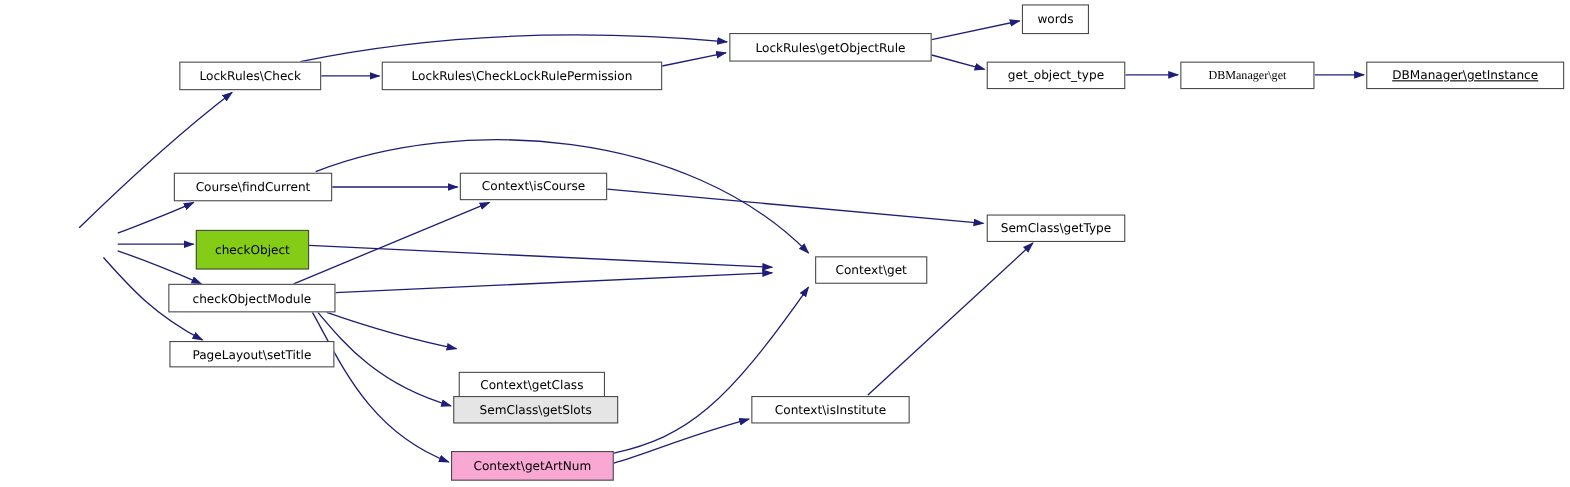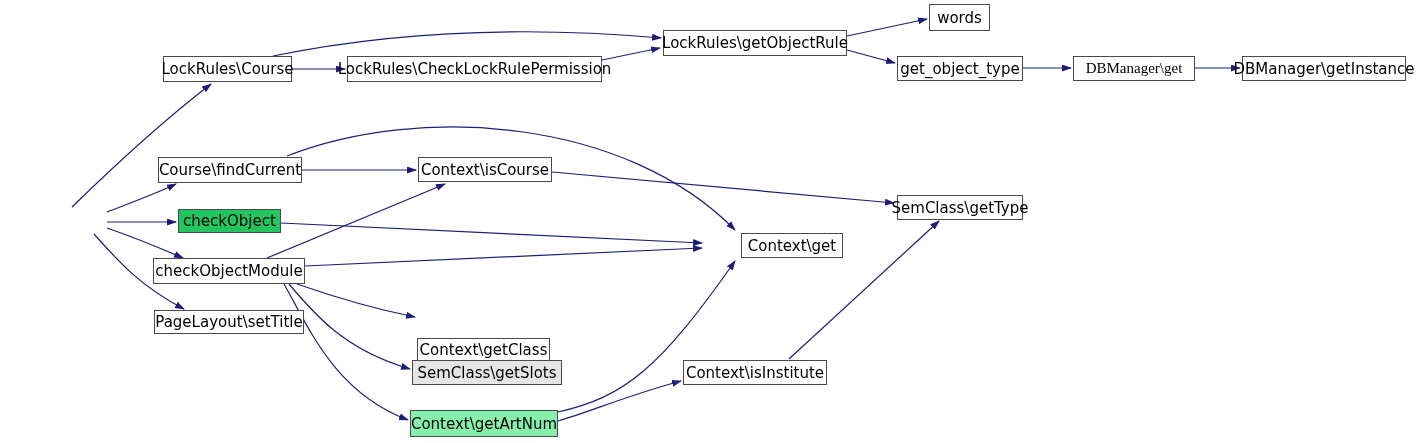--- a/index.html
+++ b/index.html
@@ -10,21 +10,21 @@
     font-family:"DejaVu Sans","Liberation Sans",sans-serif;
     overflow:hidden;
   }
   #graph svg{position:absolute;left:0;top:0;}
   .node{
     position:absolute;
     box-sizing:border-box;
     display:flex;align-items:center;justify-content:center;
     background:#ffffff;
     border:1px solid #4a4a4a;
-    font-size:15px;
+    font-size:11px;
     color:#000000;
     white-space:nowrap;
     cursor:pointer;
     z-index:2;
   }
   .node.hl{
     border-width:2px;
   }
 </style>
 </head>
@@ -55,31 +55,31 @@
       <path d="M 281,223 L 702,243" fill="none" stroke="#1e1e78" stroke-width="1.2" marker-end="url(#arw)"></path>
       <path d="M 305,266 L 702,248" fill="none" stroke="#1e1e78" stroke-width="1.2" marker-end="url(#arw)"></path>
       <path d="M 552,172 L 894,203" fill="none" stroke="#1e1e78" stroke-width="1.2" marker-end="url(#arw)"></path>
       <path d="M 789,359 L 939,221" fill="none" stroke="#1e1e78" stroke-width="1.2" marker-end="url(#arw)"></path>
       <path d="M 297,284 C 340,299 375,309 415,317" fill="none" stroke="#1e1e78" stroke-width="1.2" marker-end="url(#arw)"></path>
       <path d="M 289,284 C 315,315 345,350 410,369" fill="none" stroke="#1e1e78" stroke-width="1.2" marker-end="url(#arw)"></path>
       <path d="M 284,284 C 310,330 335,392 408,420" fill="none" stroke="#1e1e78" stroke-width="1.2" marker-end="url(#arw)"></path>
       <path d="M 558,412 C 625,397 660,368 735,261" fill="none" stroke="#1e1e78" stroke-width="1.2" marker-end="url(#arw)"></path>
       <path d="M 558,421 C 590,412 625,396 681,381" fill="none" stroke="#1e1e78" stroke-width="1.2" marker-end="url(#arw)"></path>
     </svg>
-    <div class="node" style="left: 163px; top: 56px; width: 129px; height: 26px; background: rgb(255, 255, 255); border-color: rgb(74, 74, 74); color: rgb(0, 0, 0);">LockRules\Course</div>
+    <div class="node" style="left: 163px; top: 56px; width: 129px; height: 26px; background: rgb(255, 255, 255); border-color: rgb(74, 74, 74); color: rgb(0, 0, 0);">LockRules\Check</div>
     <div class="node" style="left: 347px; top: 56px; width: 255px; height: 26px; background: rgb(255, 255, 255); border-color: rgb(74, 74, 74); color: rgb(0, 0, 0);">LockRules\CheckLockRulePermission</div>
     <div class="node" style="left: 663px; top: 30px; width: 184px; height: 26px; background: rgb(255, 255, 255); border-color: rgb(74, 74, 74); color: rgb(0, 0, 0);">LockRules\getObjectRule</div>
     <div class="node" style="left: 929px; top: 4px; width: 61px; height: 27px; background: rgb(255, 255, 255); border-color: rgb(74, 74, 74); color: rgb(0, 0, 0);">words</div>
     <div class="node" style="left: 897px; top: 56px; width: 126px; height: 25px; background: rgb(255, 255, 255); border-color: rgb(74, 74, 74); color: rgb(0, 0, 0);">get_object_type</div>
     <div class="node" style="left: 1073px; top: 56px; width: 122px; height: 25px; background: rgb(255, 255, 255); border-color: rgb(74, 74, 74); color: rgb(0, 0, 0); font-family: Liberation Serif, serif;">DBManager\get</div>
-    <div class="node" style="left: 1242px; top: 56px; width: 164px; height: 25px; background: rgb(255, 255, 255); border-color: rgb(74, 74, 74); color: rgb(0, 0, 0);">DBManager\getInstance</div>
+    <div class="node" style="left: 1242px; top: 56px; width: 180px; height: 25px; background: rgb(255, 255, 255); border-color: rgb(74, 74, 74); color: rgb(0, 0, 0); text-decoration: underline;">DBManager\getInstance</div>
     <div class="node" style="left: 158px; top: 157px; width: 144px; height: 26px; background: rgb(255, 255, 255); border-color: rgb(74, 74, 74); color: rgb(0, 0, 0);">Course\findCurrent</div>
     <div class="node" style="left: 418px; top: 157px; width: 134px; height: 25px; background: rgb(255, 255, 255); border-color: rgb(74, 74, 74); color: rgb(0, 0, 0);">Context\isCourse</div>
-    <div class="node" style="left: 178px; top: 209px; width: 103px; height: 24px; background: #22c55e; border-color: rgb(74, 74, 74); color: rgb(0, 0, 0);">checkObject</div>
+    <div class="node" style="left: 178px; top: 209px; width: 103px; height: 36px; background: #84cc16; border-color: rgb(74, 74, 74); color: rgb(0, 0, 0);">checkObject</div>
     <div class="node" style="left: 153px; top: 258px; width: 152px; height: 26px; background: rgb(255, 255, 255); border-color: rgb(74, 74, 74); color: rgb(0, 0, 0);">checkObjectModule</div>
     <div class="node" style="left: 154px; top: 310px; width: 150px; height: 24px; background: rgb(255, 255, 255); border-color: rgb(74, 74, 74); color: rgb(0, 0, 0);">PageLayout\setTitle</div>
     <div class="node" style="left: 417px; top: 310px; width: 133px; height: 24px; background: rgb(255, 255, 255); border-color: rgb(74, 74, 74); color: rgb(0, 0, 0); margin-top: 28px;">Context\getClass</div>
     <div class="node" style="left: 412px; top: 360px; width: 150px; height: 25px; background: #e5e5e5; border-color: rgb(74, 74, 74); color: rgb(0, 0, 0);">SemClass\getSlots</div>
-    <div class="node" style="left: 410px; top: 410px; width: 148px; height: 27px; background: #86efac; border-color: rgb(74, 74, 74); color: rgb(0, 0, 0);">Context\getArtNum</div>
+    <div class="node" style="left: 410px; top: 410px; width: 148px; height: 27px; background: #f9a8d4; border-color: rgb(74, 74, 74); color: rgb(0, 0, 0);">Context\getArtNum</div>
     <div class="node" style="left: 683px; top: 360px; width: 144px; height: 25px; background: rgb(255, 255, 255); border-color: rgb(74, 74, 74); color: rgb(0, 0, 0);">Context\isInstitute</div>
     <div class="node" style="left: 705px; top: 233px; width: 102px; height: 25px; background: rgb(255, 255, 255); border-color: rgb(74, 74, 74); color: rgb(0, 0, 0); margin-left: 36px;">Context\get</div>
     <div class="node" style="left: 897px; top: 195px; width: 126px; height: 25px; background: rgb(255, 255, 255); border-color: rgb(74, 74, 74); color: rgb(0, 0, 0);">SemClass\getType</div>
   </div>
 
 </body></html>

